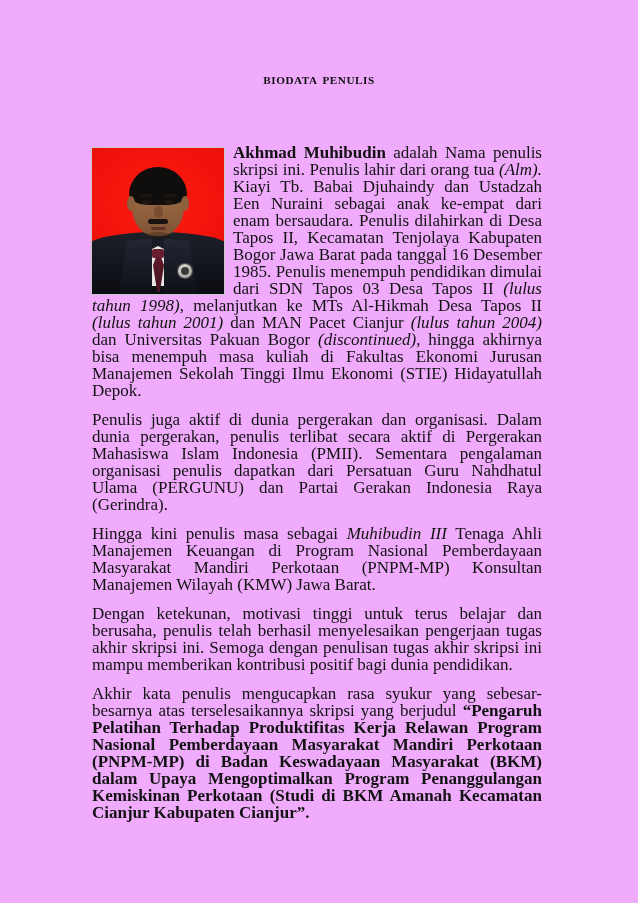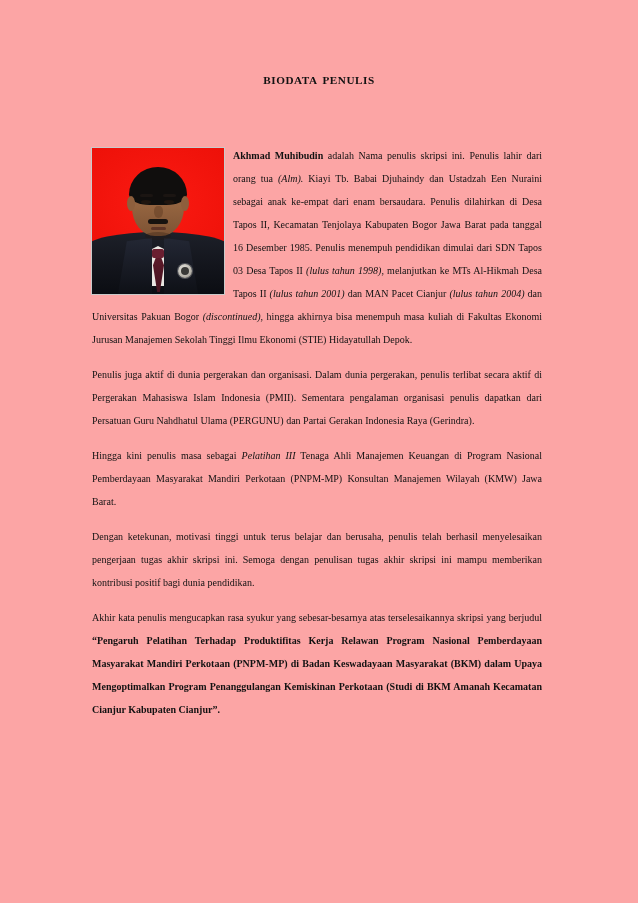--- a/index.html
+++ b/index.html
@@ -11,21 +11,21 @@
     width: 638px;
     height: 903px;
     font-family: "Liberation Serif", "DejaVu Serif", serif;
     color: #121212;
     overflow: hidden;
     position: relative;
   }
   .page {
     position: absolute;
     inset: 0;
-    background: #fca5a5;
+    background: #f0abfc;
     font-family: Liberation Serif, serif;
   }
   .doc-title {
     position: absolute;
     left: 0;
     right: 0;
     top: 74px;
     text-align: center;
     font-weight: bold;
     font-size: 11.2px;
@@ -226,22 +226,22 @@
     top: 84px;
     width: 26px;
     height: 8px;
     margin-left: -13px;
     background: rgba(35,22,14,.30);
     border-radius: 50%;
   }
 
   p.para {
     margin: 0 0 12px 0;
-    font-size: 10px;
-    line-height: 23px;
+    font-size: 17px;
+    line-height: 17px;
     text-align: justify;
     text-justify: inter-word;
     -webkit-hyphens: none;
     hyphens: none;
   }
   p.para:last-child { margin-bottom: 17px; }
   .b { font-weight: bold; }
   .i { font-style: italic; }
 </style>
 </head>
@@ -273,19 +273,19 @@
       <div class="eye-r"></div>
       <div class="nose"></div>
       <div class="mustache"></div>
       <div class="mouth"></div>
       <div class="chinshade"></div>
     </div>
 
     <div id="paragraph-host">
         <p class="para"><span class="b">Akhmad Muhibudin</span><span> adalah Nama penulis skripsi ini. Penulis lahir dari orang tua </span><span class="i">(Alm).</span><span> Kiayi Tb. Babai Djuhaindy dan Ustadzah Een Nuraini sebagai anak ke-empat dari enam bersaudara. Penulis dilahirkan di Desa Tapos II, Kecamatan Tenjolaya Kabupaten Bogor Jawa Barat pada tanggal 16 Desember 1985. Penulis menempuh pendidikan dimulai dari SDN Tapos 03 Desa Tapos II </span><span class="i">(lulus tahun 1998)</span><span>, melanjutkan ke MTs Al-Hikmah Desa Tapos II </span><span class="i">(lulus tahun 2001)</span><span> dan MAN Pacet Cianjur </span><span class="i">(lulus tahun 2004)</span><span> dan Universitas Pakuan Bogor </span><span class="i">(discontinued)</span><span>, hingga akhirnya bisa menempuh masa kuliah di Fakultas Ekonomi Jurusan Manajemen Sekolah Tinggi Ilmu Ekonomi (STIE) Hidayatullah Depok.</span></p>
         <p class="para"><span>Penulis juga aktif di dunia pergerakan dan organisasi. Dalam dunia pergerakan, penulis terlibat secara aktif di Pergerakan Mahasiswa Islam Indonesia (PMII). Sementara pengalaman organisasi penulis dapatkan dari Persatuan Guru Nahdhatul Ulama (PERGUNU) dan Partai Gerakan Indonesia Raya (Gerindra).</span></p>
-        <p class="para"><span>Hingga kini penulis masa sebagai </span><span class="i">Pelatihan III</span><span> Tenaga Ahli Manajemen Keuangan di Program Nasional Pemberdayaan Masyarakat Mandiri Perkotaan (PNPM-MP) Konsultan Manajemen Wilayah (KMW) Jawa Barat.</span></p>
+        <p class="para"><span>Hingga kini penulis masa sebagai </span><span class="i">Muhibudin III</span><span> Tenaga Ahli Manajemen Keuangan di Program Nasional Pemberdayaan Masyarakat Mandiri Perkotaan (PNPM-MP) Konsultan Manajemen Wilayah (KMW) Jawa Barat.</span></p>
         <p class="para"><span>Dengan ketekunan, motivasi tinggi untuk terus belajar dan berusaha, penulis telah berhasil menyelesaikan pengerjaan tugas akhir skripsi ini. Semoga dengan penulisan tugas akhir skripsi ini mampu memberikan kontribusi positif bagi dunia pendidikan.</span></p>
         <p class="para"><span>Akhir kata penulis mengucapkan rasa syukur yang sebesar-besarnya atas terselesaikannya skripsi yang berjudul </span><span class="b">“Pengaruh Pelatihan Terhadap Produktifitas Kerja Relawan Program Nasional Pemberdayaan Masyarakat Mandiri Perkotaan (PNPM-MP) di Badan Keswadayaan Masyarakat (BKM) dalam Upaya Mengoptimalkan Program Penanggulangan Kemiskinan Perkotaan (Studi di BKM Amanah Kecamatan Cianjur Kabupaten Cianjur”.</span></p>
       </div>
 
   </div>
 </div>
 
 </body></html>

